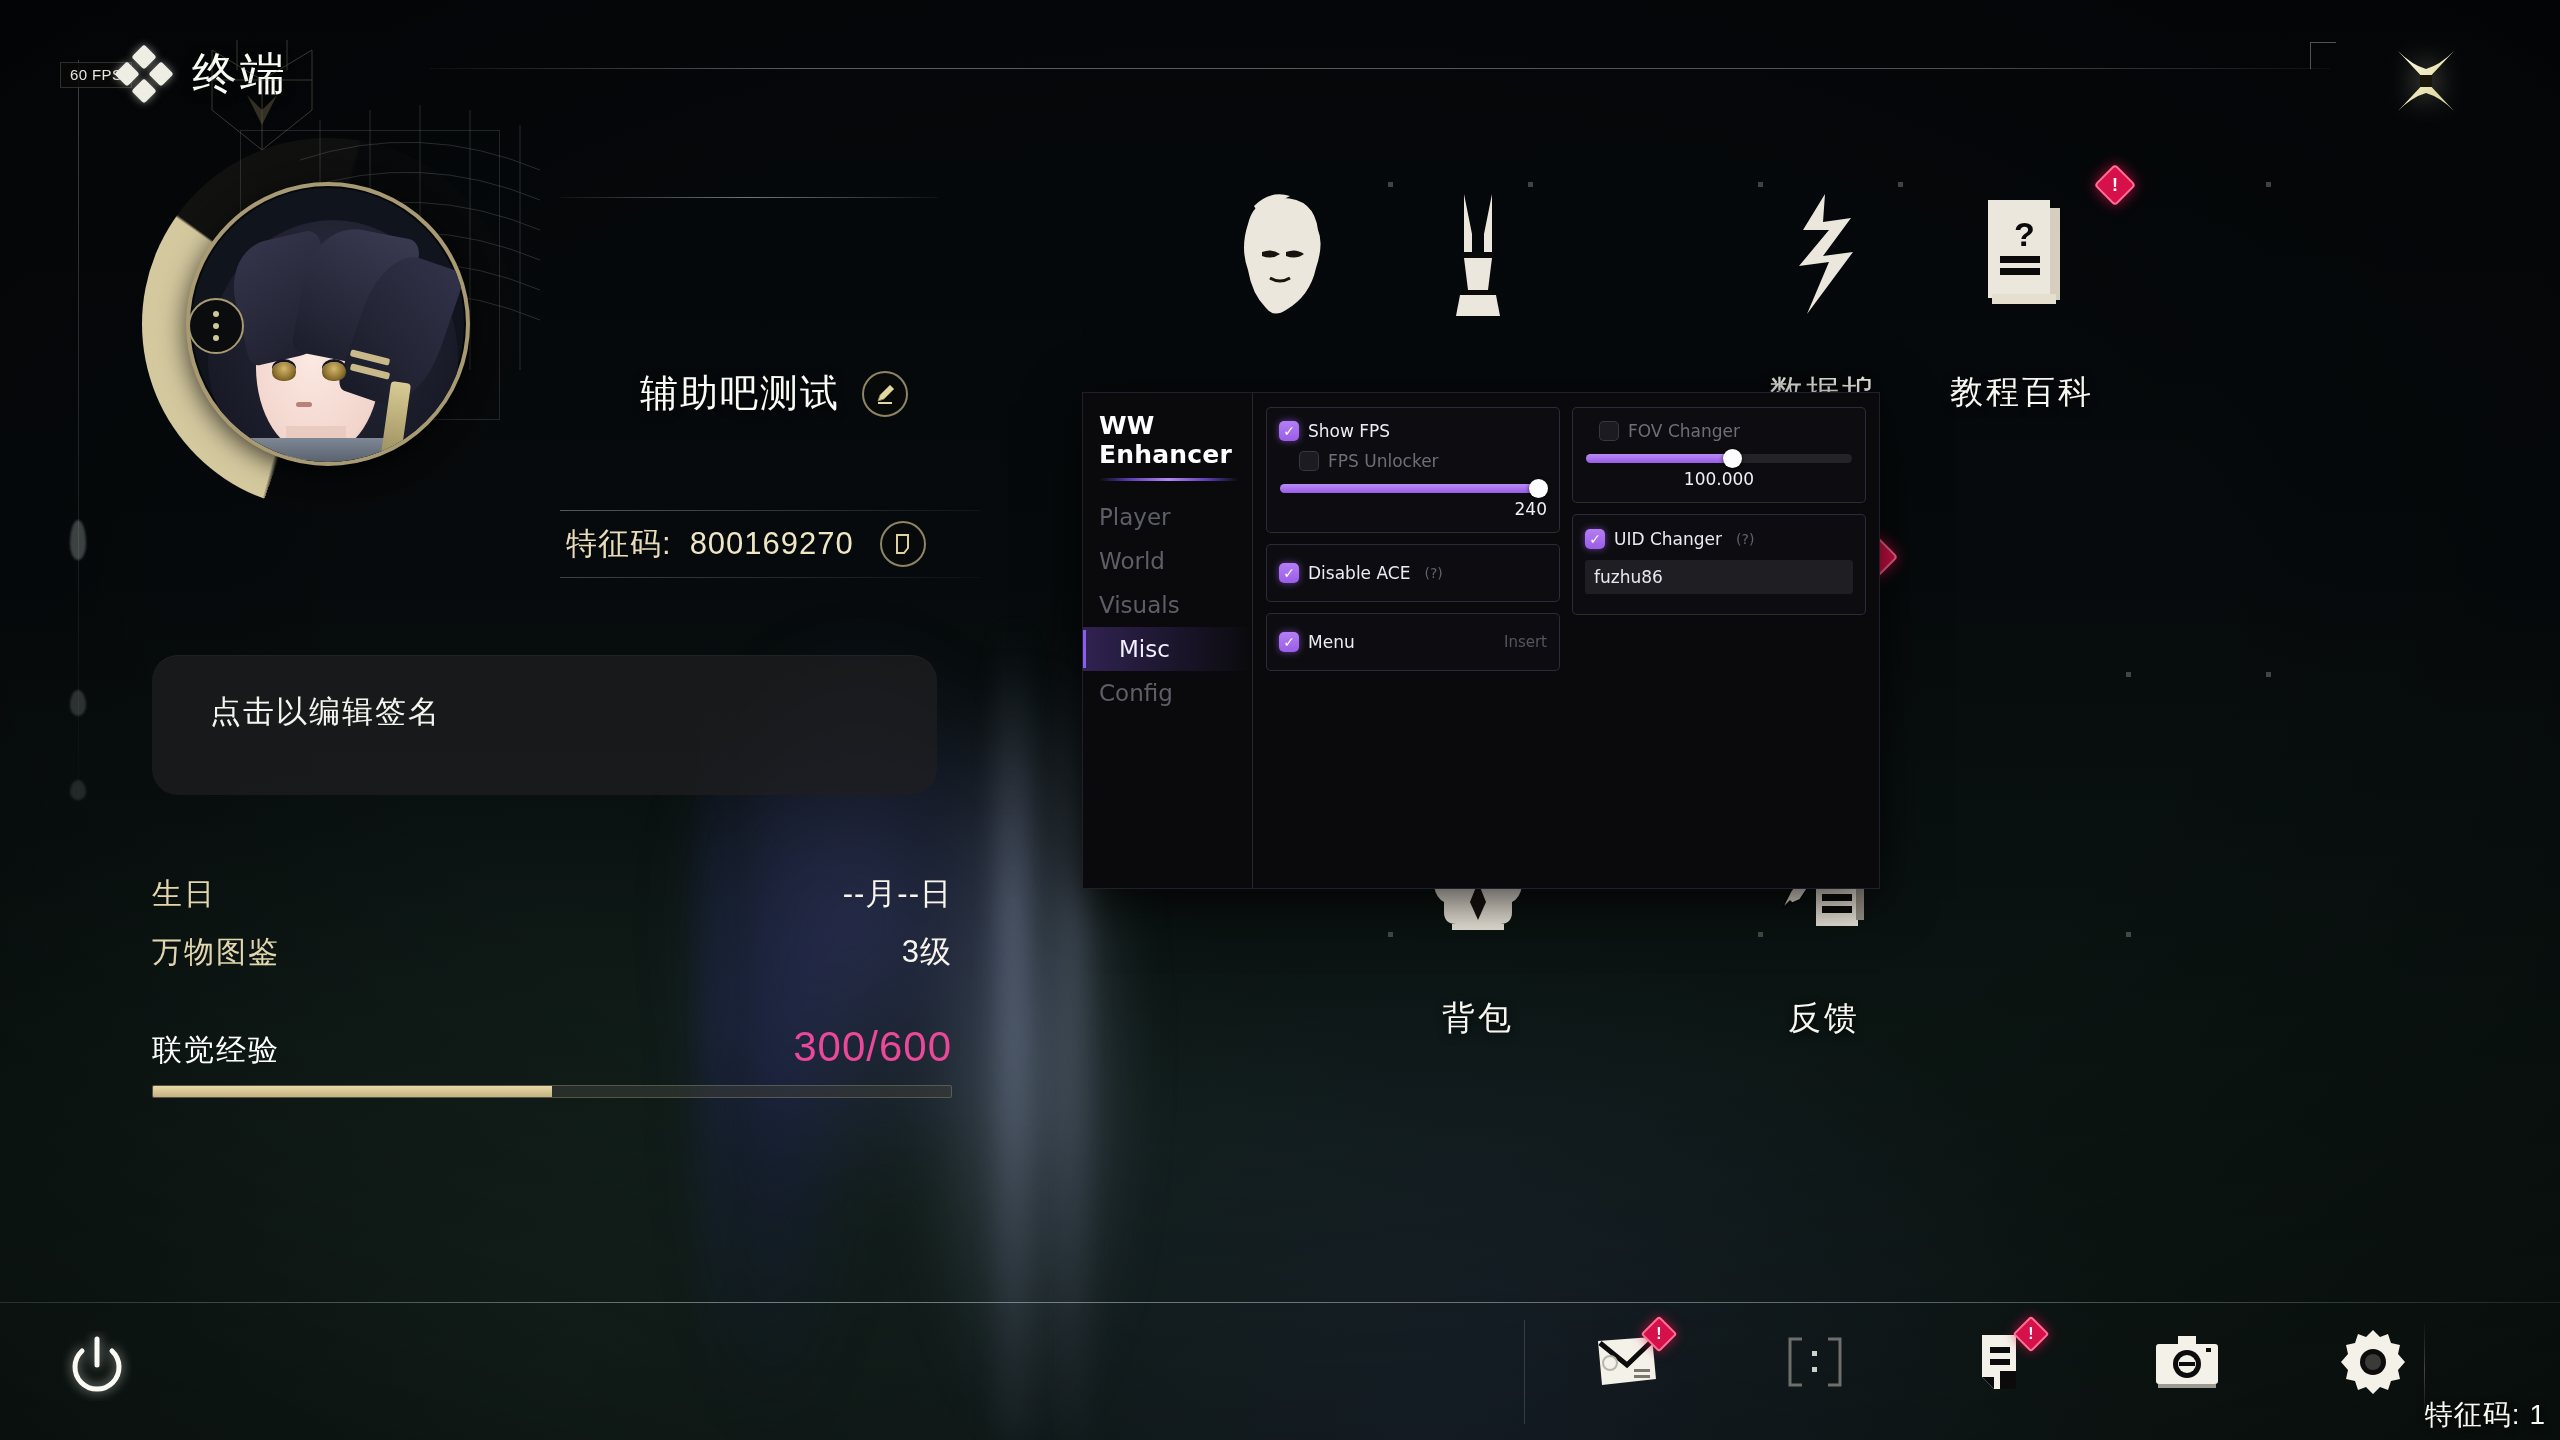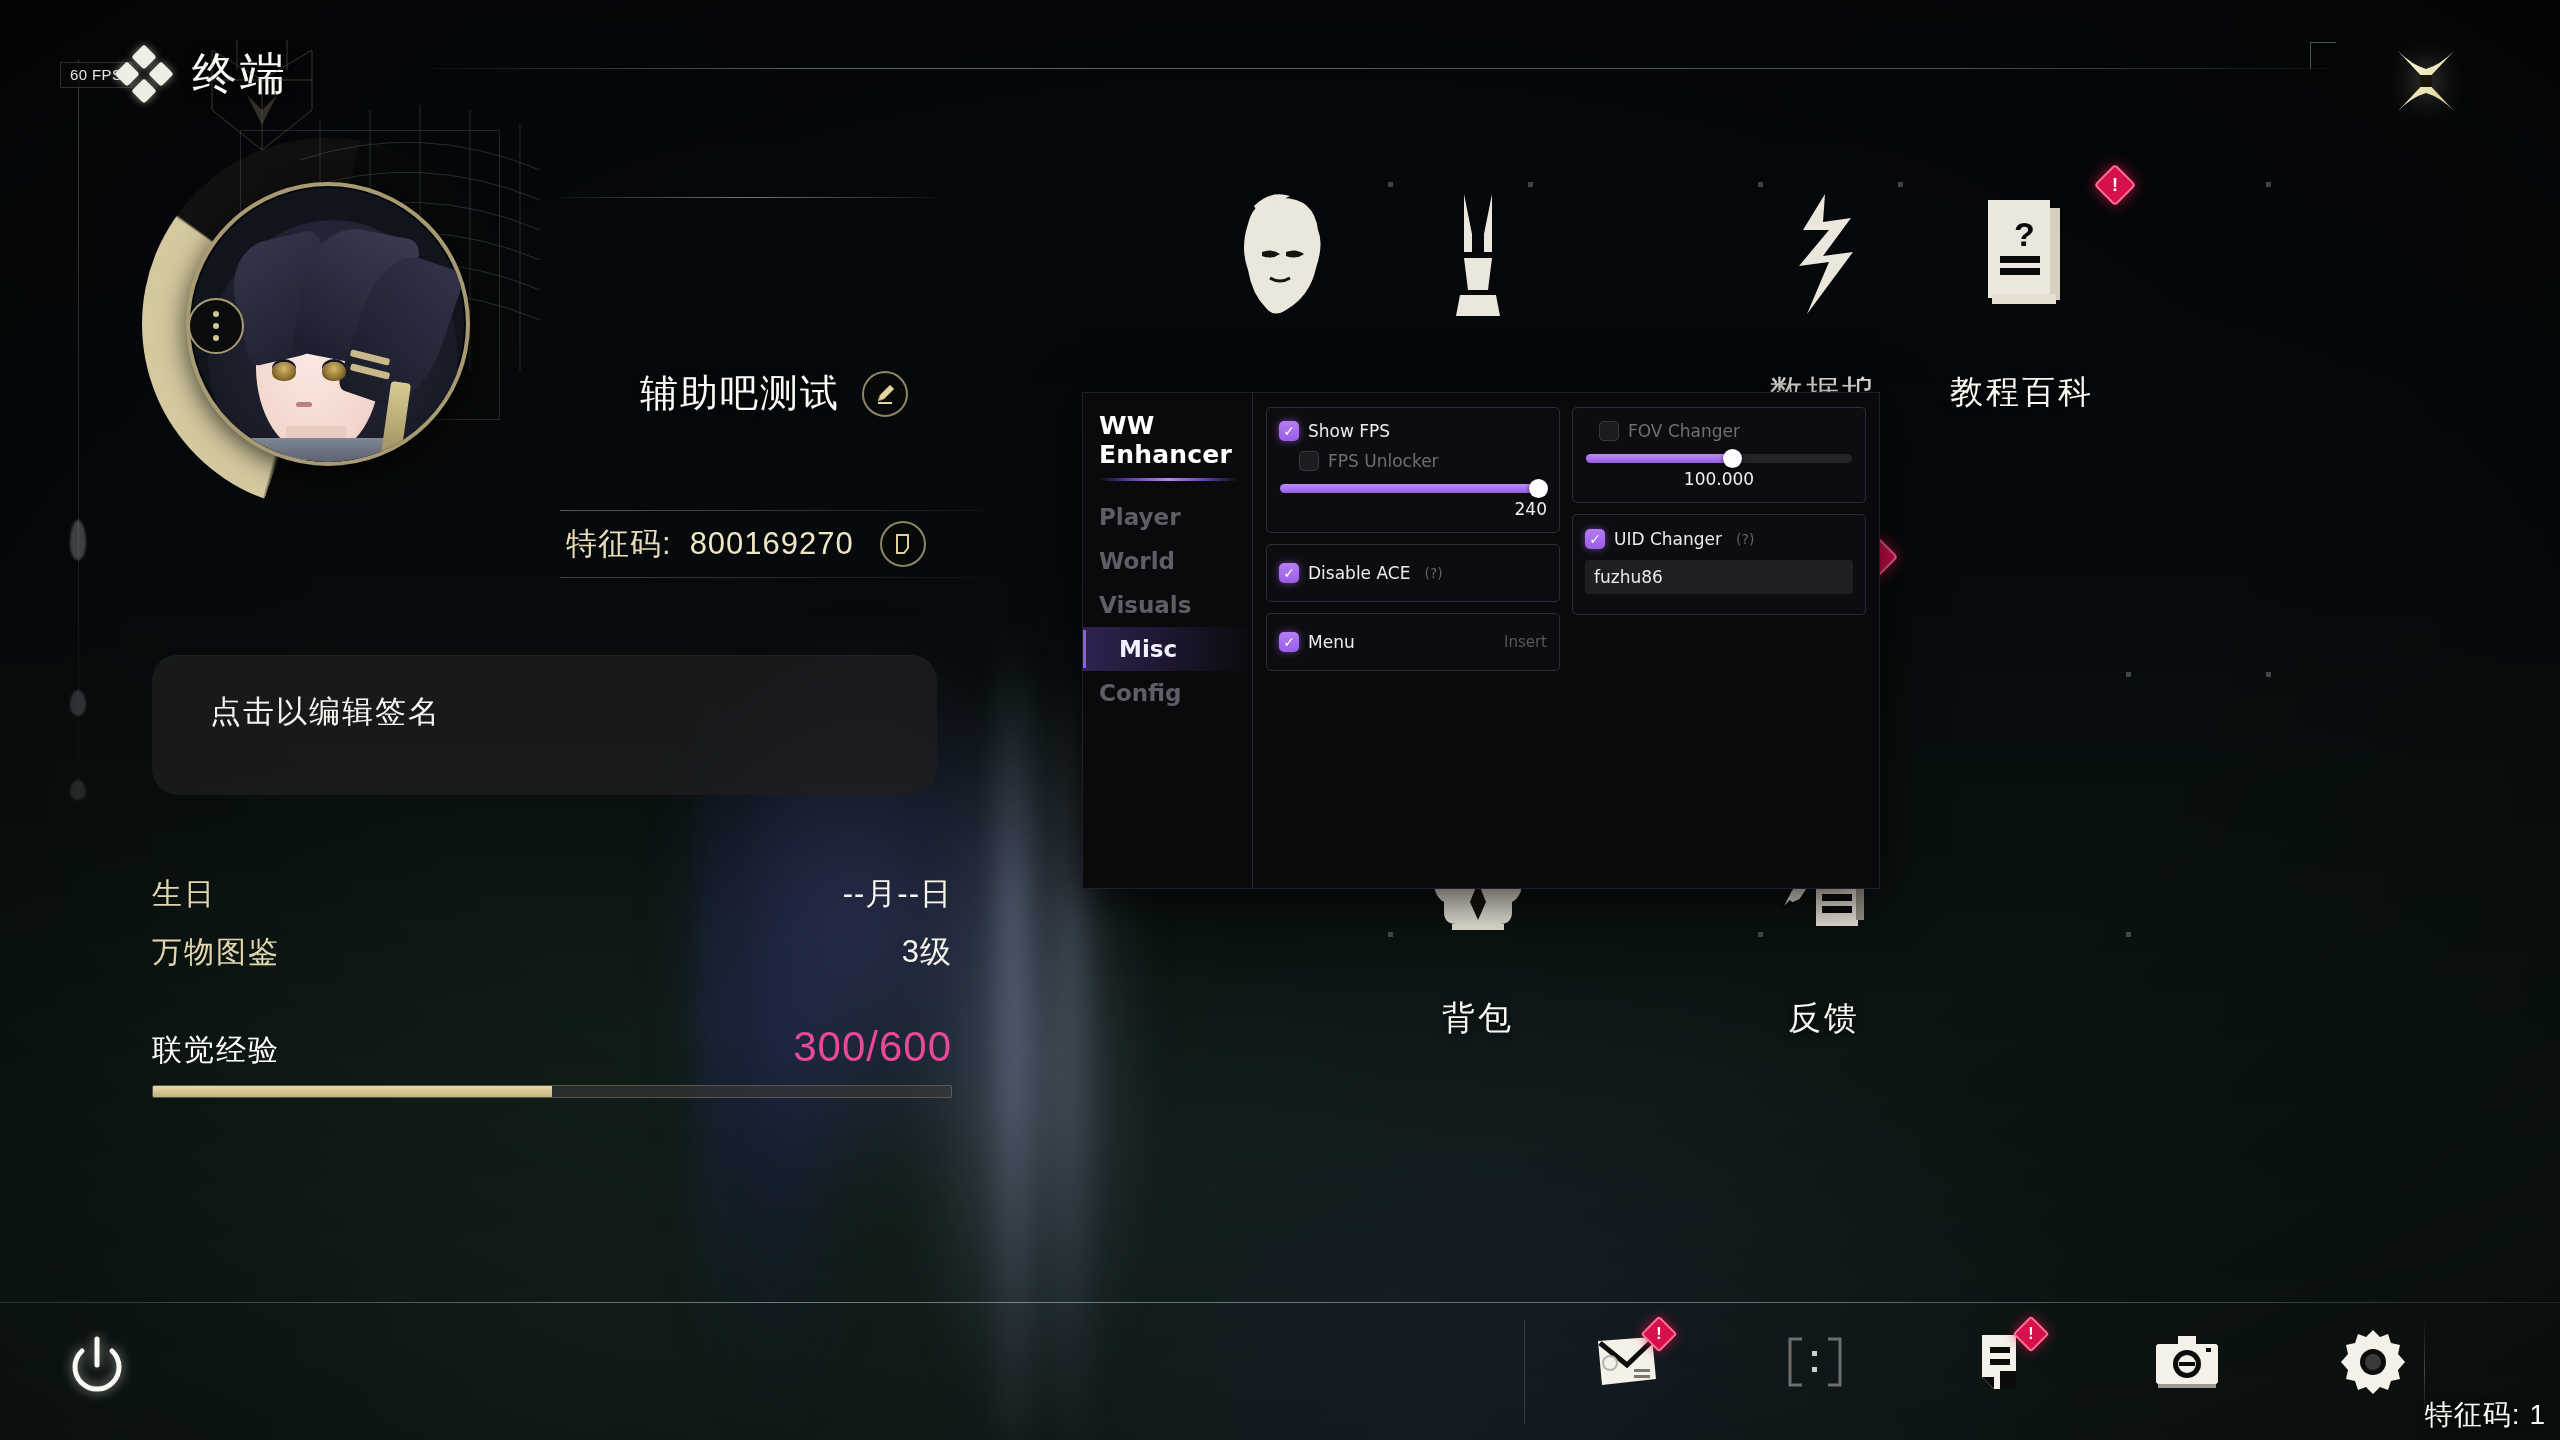--- a/index.html
+++ b/index.html
@@ -242,21 +242,21 @@
   }
   .ov-side { width:170px; padding:14px 0 0 0; border-right:1px solid rgba(70,62,92,.5); }
   .ov-brand {
     font-size:25px; color:#fff; font-weight:bold; padding:4px 0 0 16px; letter-spacing:.2px;
   }
   .ov-brand-line {
     margin:9px 14px 0 16px; height:3px;
     background:linear-gradient(90deg, rgba(90,60,170,0) 0%, #5a3fb0 22%, #b388f0 50%, #5a3fb0 78%, rgba(90,60,170,0) 100%);
     border-radius:2px;
   }
-  .ov-nav { margin-top:14px;font-weight:bold; }
+  .ov-nav { margin-top:14px; }
   .ov-nav-item {
     position:relative; font-size:23px; color:#5e5e68; padding:9px 0 9px 16px; cursor:pointer;
   }
   .ov-nav-item.active { color:#f2f0ff; background:linear-gradient(90deg, rgba(120,80,210,.35), rgba(120,80,210,0));padding-left:36px; }
   .ov-nav-item.active:before {
     content:""; position:absolute; left:0; top:3px; bottom:3px; width:3px; background:#8a5cf0;
   }
   .ov-main { flex:1; padding:14px 13px; display:flex; gap:12px; }
   .ov-col { display:flex; flex-direction:column; gap:11px; width:50%; }
   .ov-card {

